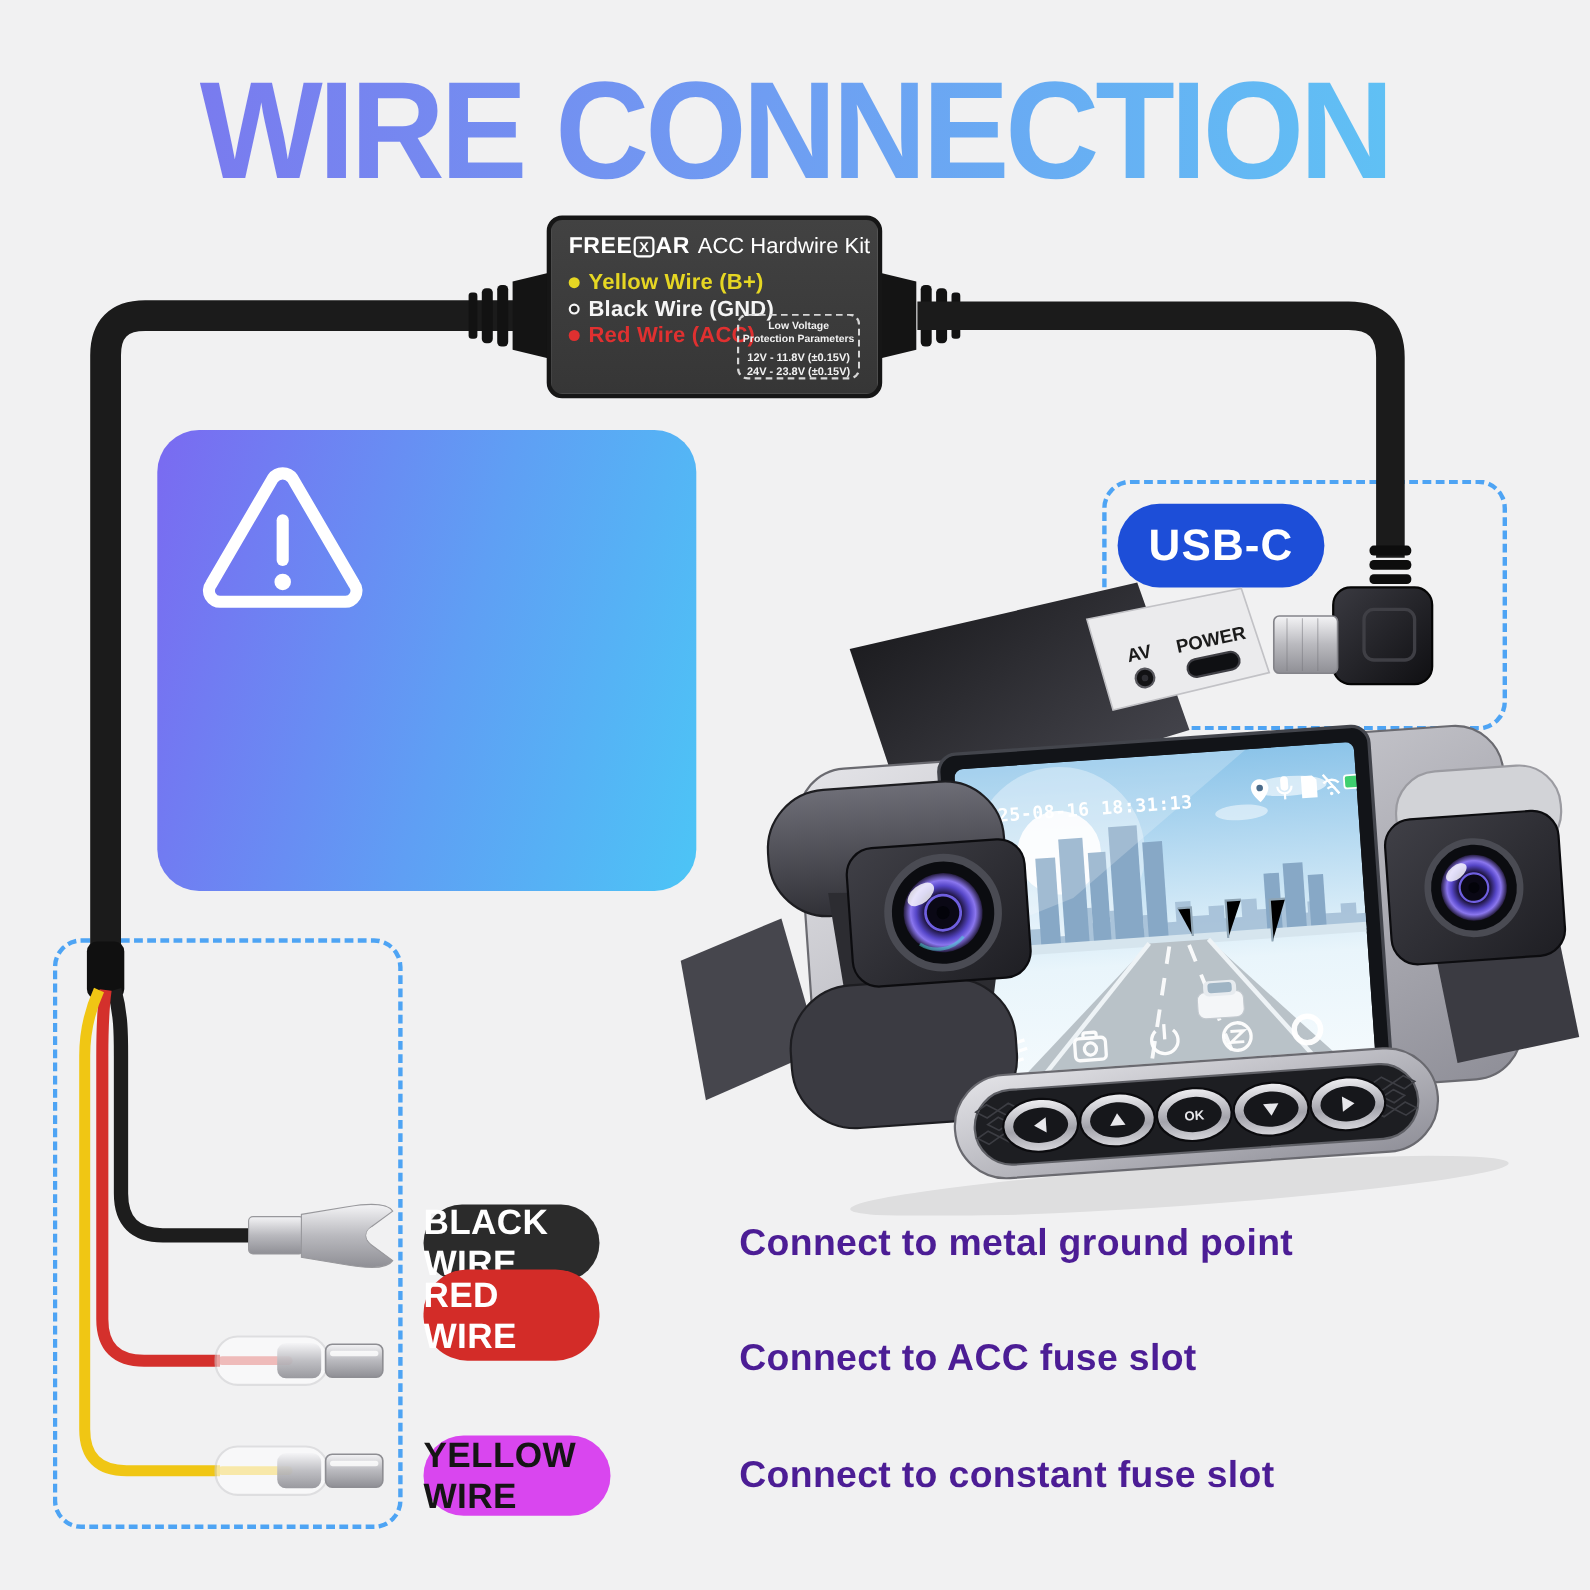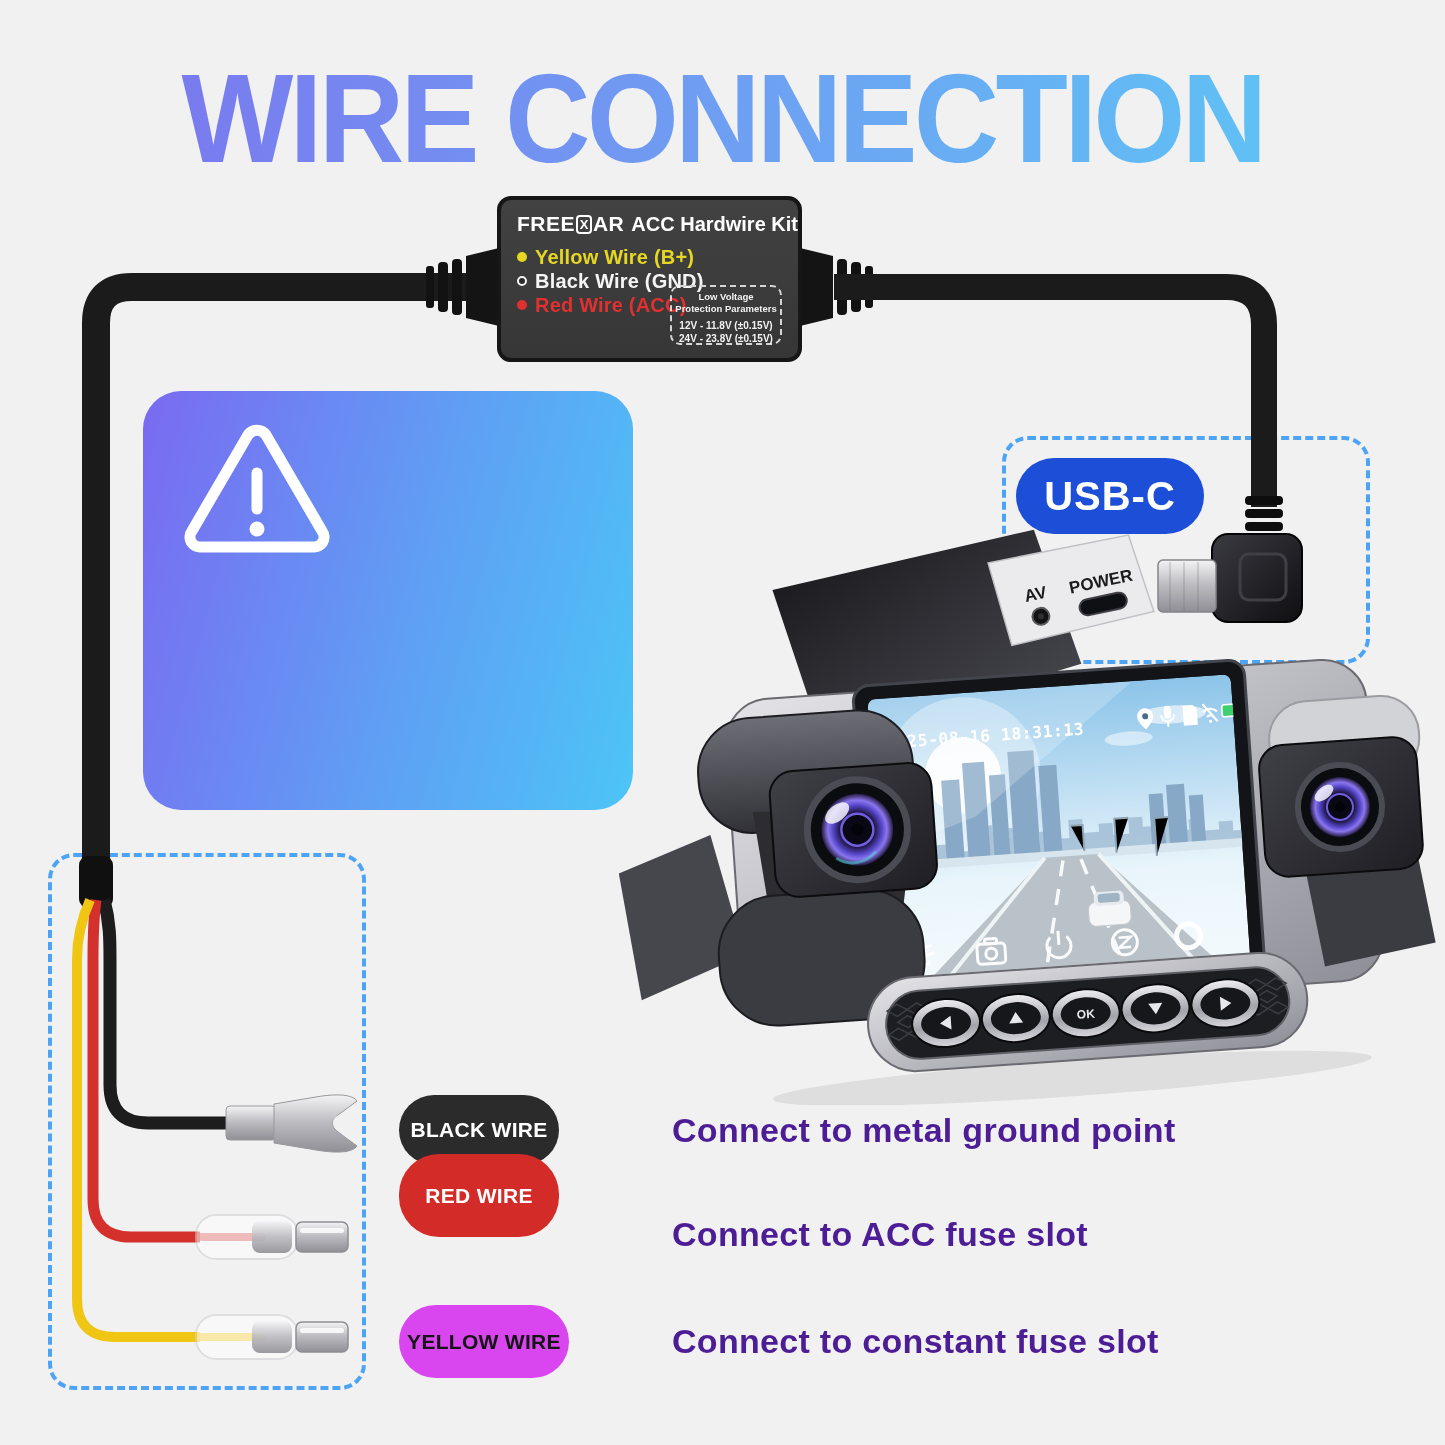--- a/index.html
+++ b/index.html
@@ -39,21 +39,21 @@
     border:4px solid #161616; border-radius:14px; z-index:4;
     color:#fff;
   }
   .kit-logo-row { display:flex; align-items:center; margin:12px 0 0 16px; white-space:nowrap; }
   .kit-brand { font-size:21px; font-weight:bold; letter-spacing:.5px; }
   .kit-xbox {
     display:inline-flex; align-items:center; justify-content:center;
     width:19px; height:19px; border:2.5px solid #fff; border-radius:4px;
     font-size:13px; font-weight:bold; margin:0 1px;
   }
-  .kit-product { font-size:20px; font-weight:bold; margin-left:7px;text-align:right; }
+  .kit-product { font-size:20px; font-weight:normal; margin-left:7px;text-align:right; }
   .kit-wires { margin:9px 0 0 16px; }
   .kit-wire-row { display:flex; align-items:center; height:24px; }
   .kit-dot { width:10px; height:10px; border-radius:50%; margin-right:8px; flex:0 0 auto; }
   .kit-dot.yellow { background:#e6d723; }
   .kit-dot.black  { background:#2a2a2a; border:2px solid #f5f5f5; }
   .kit-dot.red    { background:#e03030; }
   .kit-wire-label { font-size:20px; font-weight:bold; letter-spacing:.2px; }
   .kit-protect {
     position:absolute; right:16px; top:50px; width:112px; height:60px;
     border:2px dashed #d6d6d6; border-radius:10px; text-align:center; padding-top:4px;margin-top:35px;
@@ -73,21 +73,21 @@
   }
 
   
   .wiring-layer { position:absolute; left:0; top:0; z-index:3; pointer-events:none; }
   .cam-layer { position:absolute; left:615px; top:503px; width:825px; height:602px; z-index:5; pointer-events:none; }
 
   
   .legend-pill {
     position:absolute; left:385px; z-index:6; border-radius:40px;
     display:flex; align-items:center; justify-content:center;
-    font-weight:bold; font-size:21px; letter-spacing:.3px;margin-left:14px;
+    font-weight:bold; font-size:32px; letter-spacing:.3px;
   }
   .legend-desc {
     position:absolute; left:672px; z-index:6; display:flex; align-items:center;
     font-size:34px; font-weight:bold; color:#4c1d95; letter-spacing:.3px; white-space:nowrap;
   }
   .lp1 { top:1095px; width:160px; height:70px; }
   .ld1 { top:1095px; height:70px; }
   .lp2 { top:1154px; width:160px; height:83px; }
   .ld2 { top:1197px; height:75px; }
   .lp3 { top:1305px; width:170px; height:73px; }

